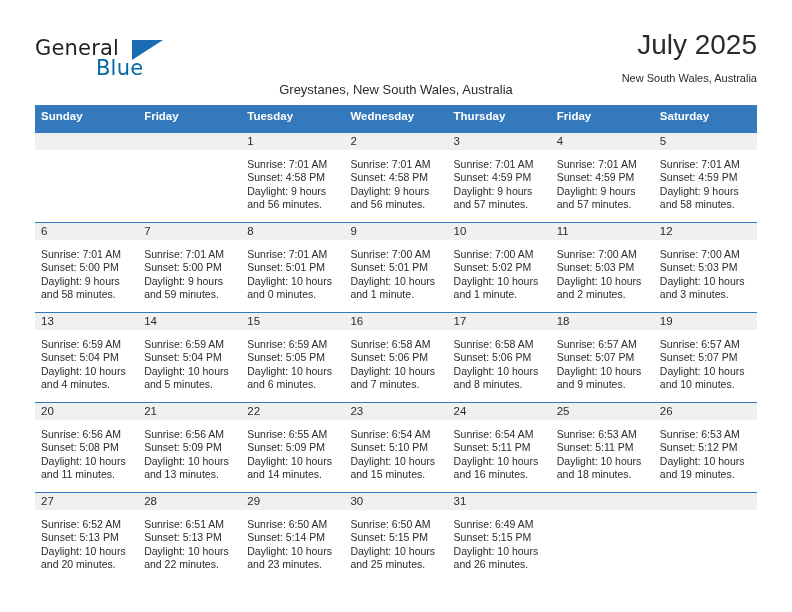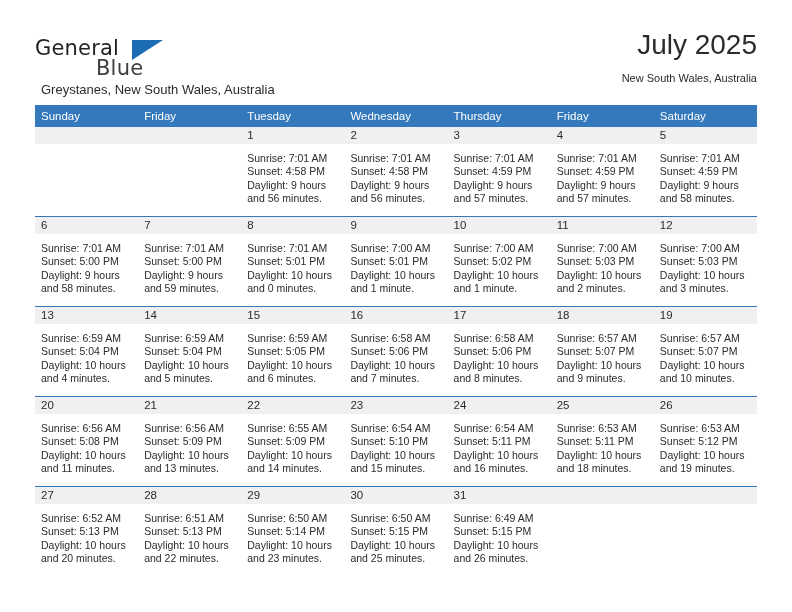--- a/index.html
+++ b/index.html
@@ -45,21 +45,21 @@
     color: #231f20;
     font-family: "DejaVu Sans", sans-serif;
     font-weight: 400;
   }
   .logo-blue {
     position: absolute;
     left: 61px;
     top: 20px;
     font-size: 21px;
     letter-spacing: 0.2px;
-    color: #404040;
+    color: #0369a1;
     font-family: "DejaVu Sans", sans-serif;
     font-weight: 400;
   }
   .logo-triangle {
     position: absolute;
     left: 97px;
     top: 4px;
     width: 0;
     height: 0;
     border-left: 31px solid #1b6cb3;
@@ -93,23 +93,23 @@
     left: 35px;
     top: 105px;
     width: 722px;
     border-collapse: collapse;
     table-layout: fixed;
   }
   .calendar th {
     background: #3479bb;
     color: #ffffff;
     font-size: 11.5px;
-    font-weight: 400;
+    font-weight: 700;
     text-align: left;
-    padding: 5px 0 4px 6px;
+    padding: 5px 0 10px 6px;
     height: 20px;
     box-sizing: border-box;
     border: none;
   }
   .calendar td {
     vertical-align: top;
     padding: 0;
     height: 89px;
     border-top: 1px solid #3479bb;
     background: #ffffff;
@@ -152,21 +152,21 @@
       <span class="logo-blue">Blue</span>
     </div>
 
     <div class="title-block">
       <div class="month-title">July 2025</div>
       <div class="location-line">New South Wales, Australia</div>
     </div>
 
   </div>
 
-  <div style="position:absolute; left:41px; top:80px; width:722px; text-align:left;">
+  <div style="position:absolute; left:35px; top:80px; width:722px; text-align:center;">
     <span class="location-line" style="margin:0; font-size:13px;">Greystanes, New South Wales, Australia</span>
   </div>
 
   <table class="calendar">
     <thead>
       <tr>
         <th>Sunday</th>
         <th>Friday</th>
         <th>Tuesday</th>
         <th>Wednesday</th>

